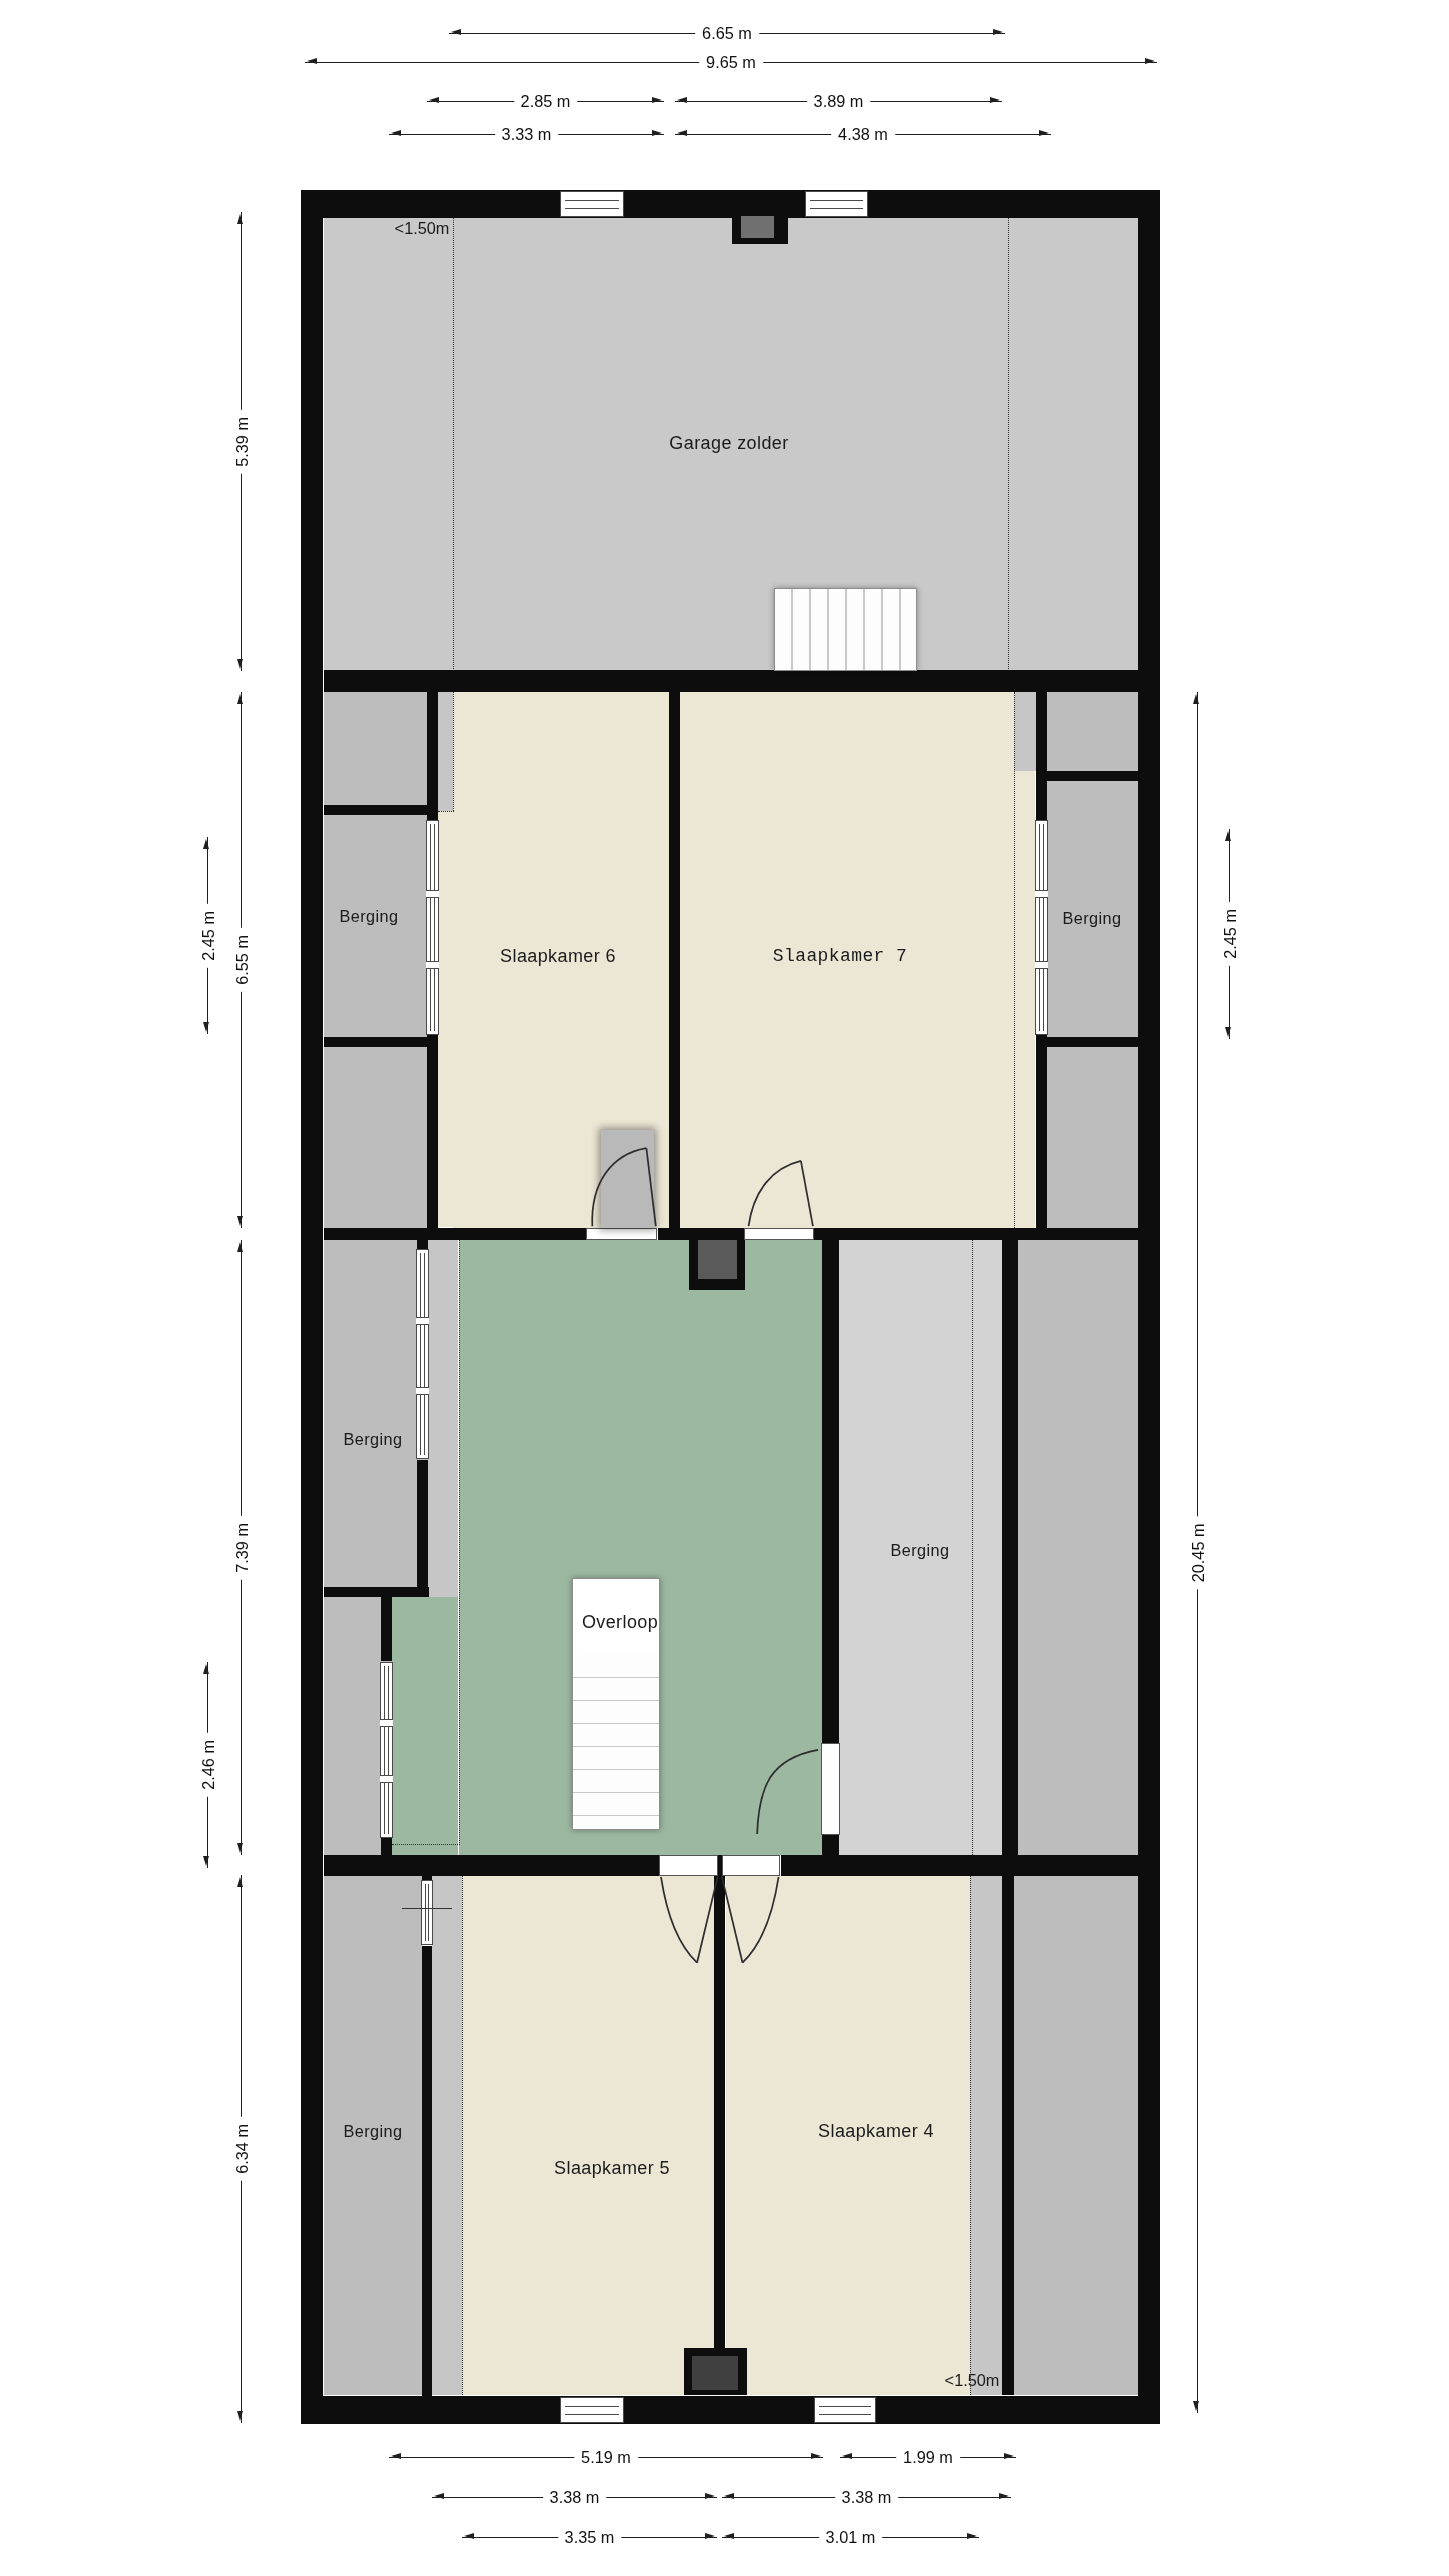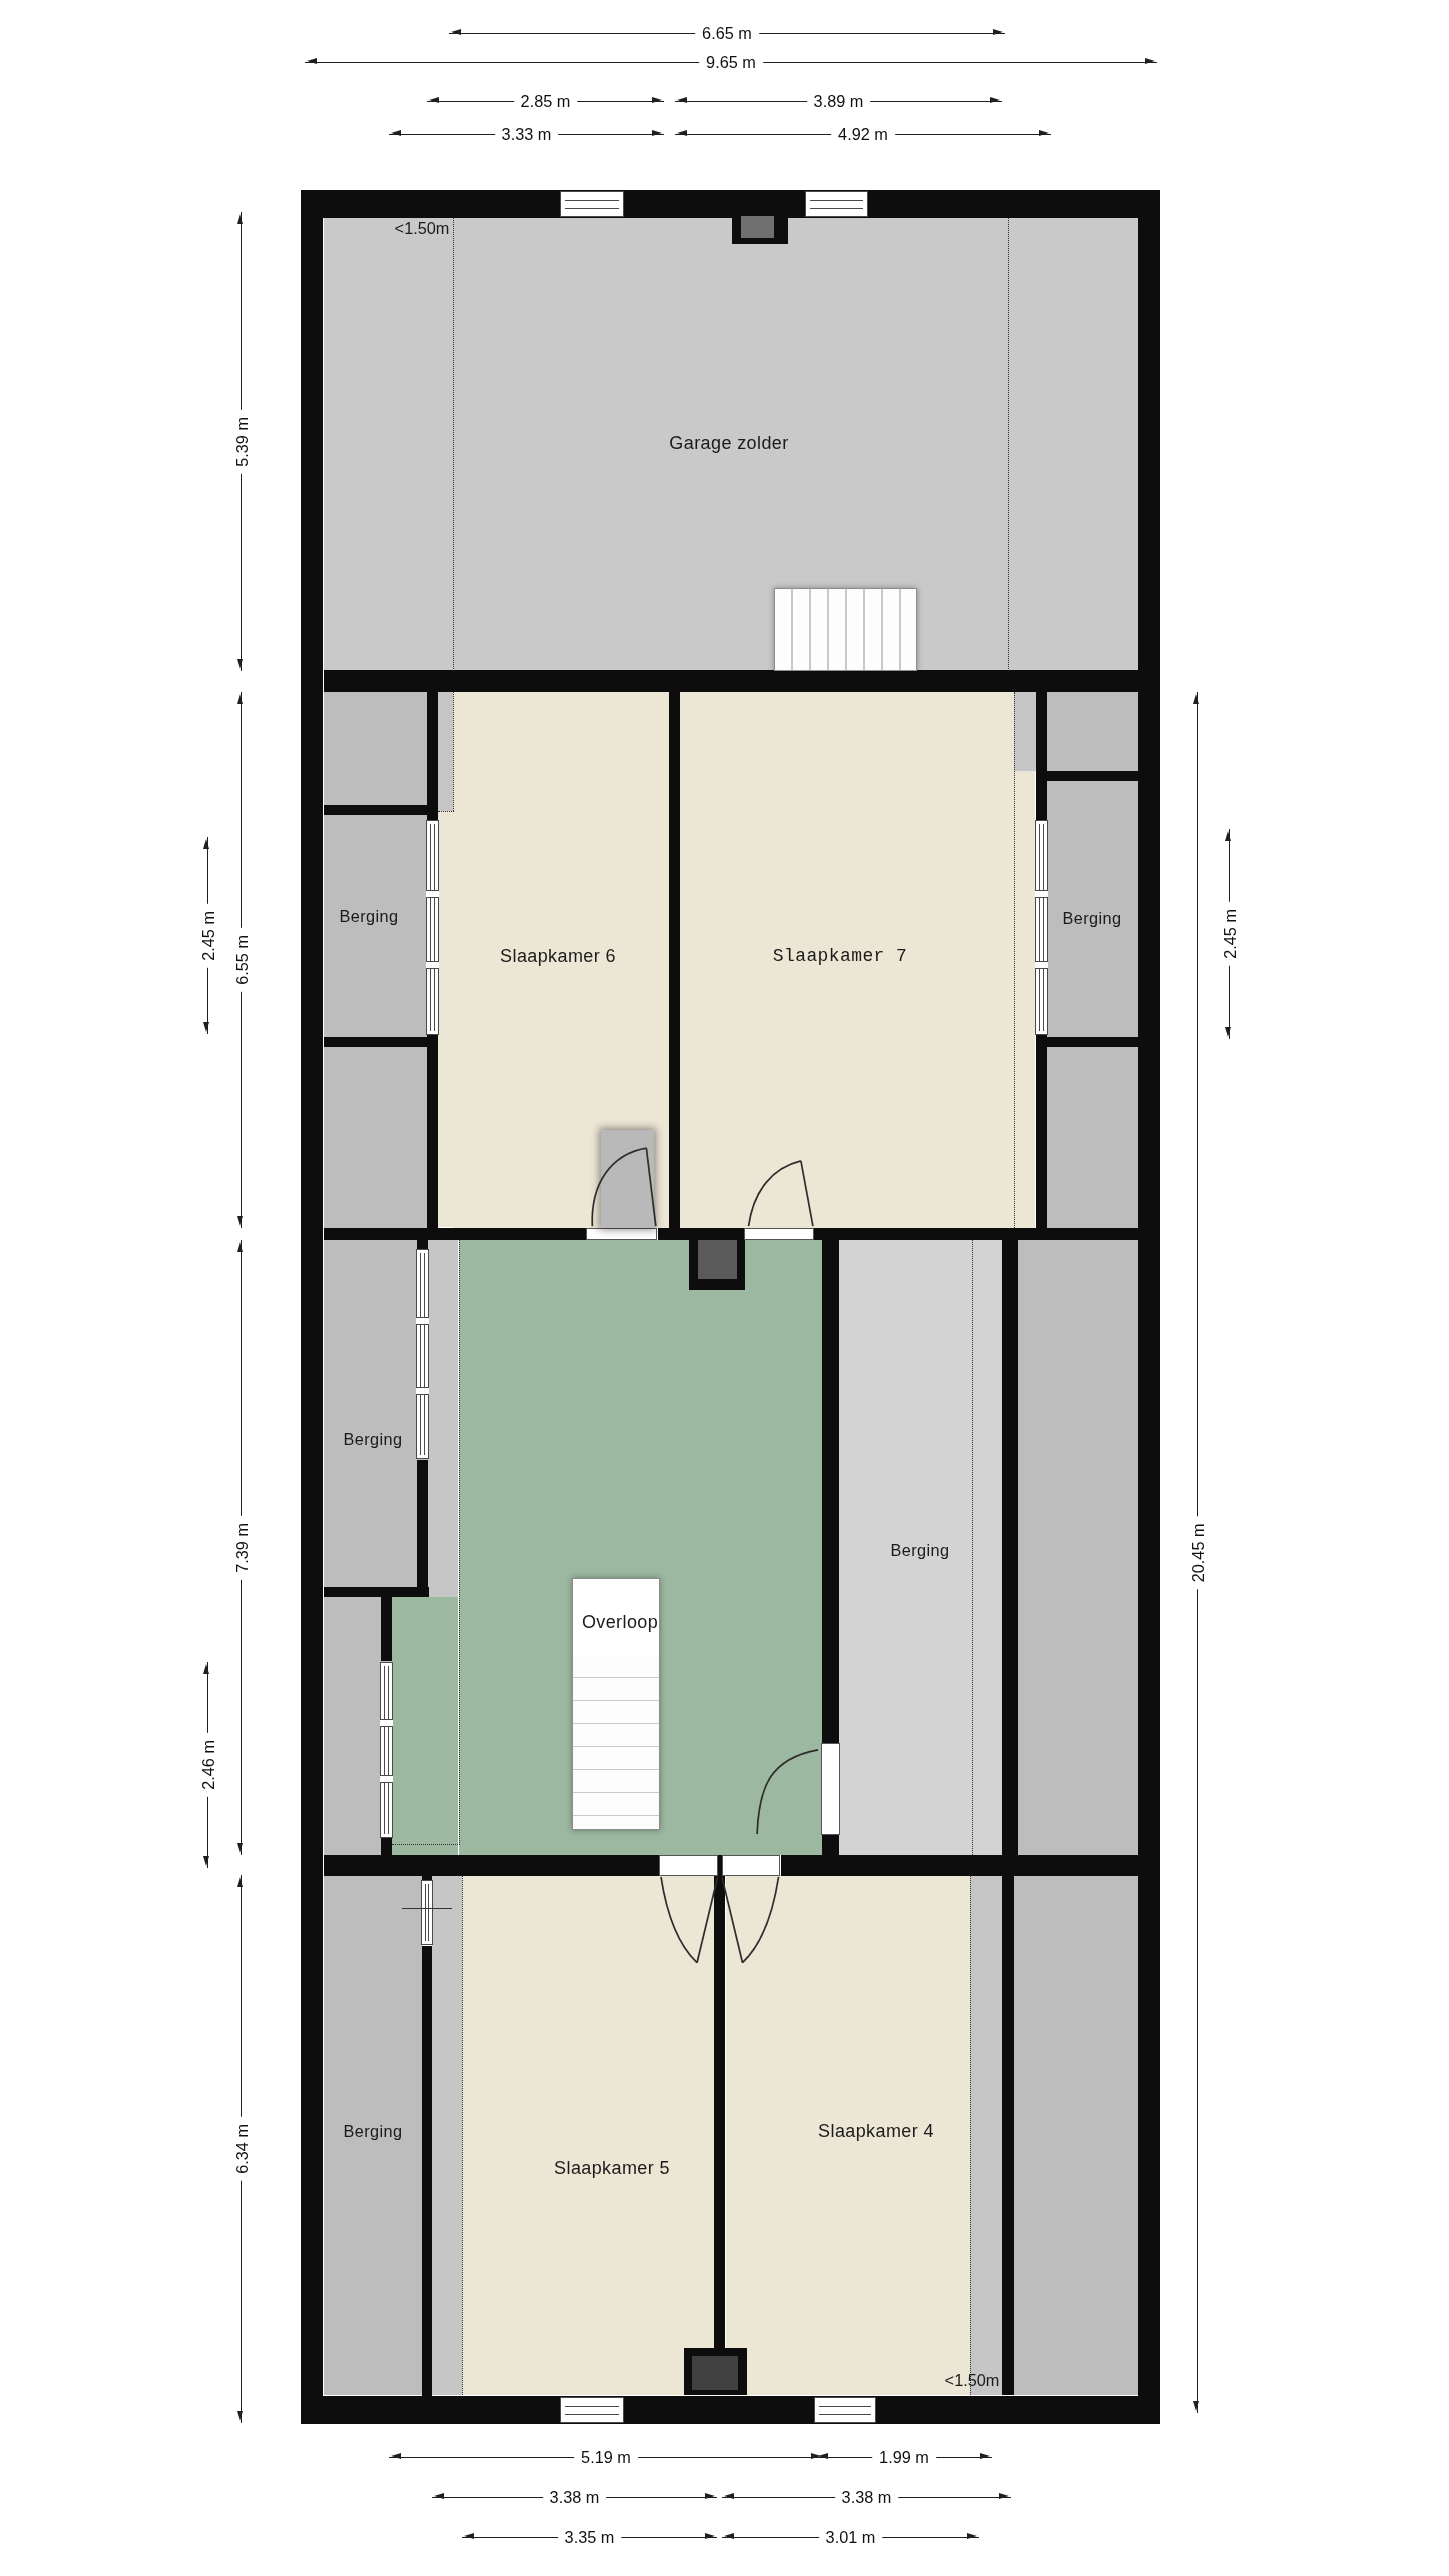--- a/index.html
+++ b/index.html
@@ -68,21 +68,21 @@
   <div class="dimh" style="left:427px;top:101px;width:237px;">
       <span class="dlabel">2.85 m</span>
     </div>
   <div class="dimh" style="left:675px;top:101px;width:327px;">
       <span class="dlabel">3.89 m</span>
     </div>
   <div class="dimh" style="left:389px;top:134px;width:275px;">
       <span class="dlabel">3.33 m</span>
     </div>
   <div class="dimh" style="left:675px;top:134px;width:376px;">
-      <span class="dlabel">4.92 m</span>
+      <span class="dlabel">4.38 m</span>
     </div>
 
   <div class="dimv" style="left:241px;top:212px;height:459px;">
       <span class="dlabel">5.39 m</span>
     </div>
   <div class="dimv" style="left:207px;top:837px;height:197px;">
       <span class="dlabel">2.45 m</span>
     </div>
   <div class="dimv" style="left:241px;top:692px;height:536px;">
       <span class="dlabel">6.55 m</span>
@@ -100,21 +100,21 @@
   <div class="dimv" style="left:1229px;top:829px;height:210px;">
       <span class="dlabel">2.45 m</span>
     </div>
   <div class="dimv" style="left:1197px;top:692px;height:1721px;">
       <span class="dlabel">20.45 m</span>
     </div>
 
   <div class="dimh" style="left:389px;top:2457px;width:434px;">
       <span class="dlabel">5.19 m</span>
     </div>
-  <div class="dimh" style="left:816px;top:2457px;width:176px;">
+  <div class="dimh" style="left:840px;top:2457px;width:176px;">
       <span class="dlabel">1.99 m</span>
     </div>
   <div class="dimh" style="left:432px;top:2497px;width:285px;">
       <span class="dlabel">3.38 m</span>
     </div>
   <div class="dimh" style="left:722px;top:2497px;width:289px;">
       <span class="dlabel">3.38 m</span>
     </div>
   <div class="dimh" style="left:462px;top:2537px;width:255px;">
       <span class="dlabel">3.35 m</span>

